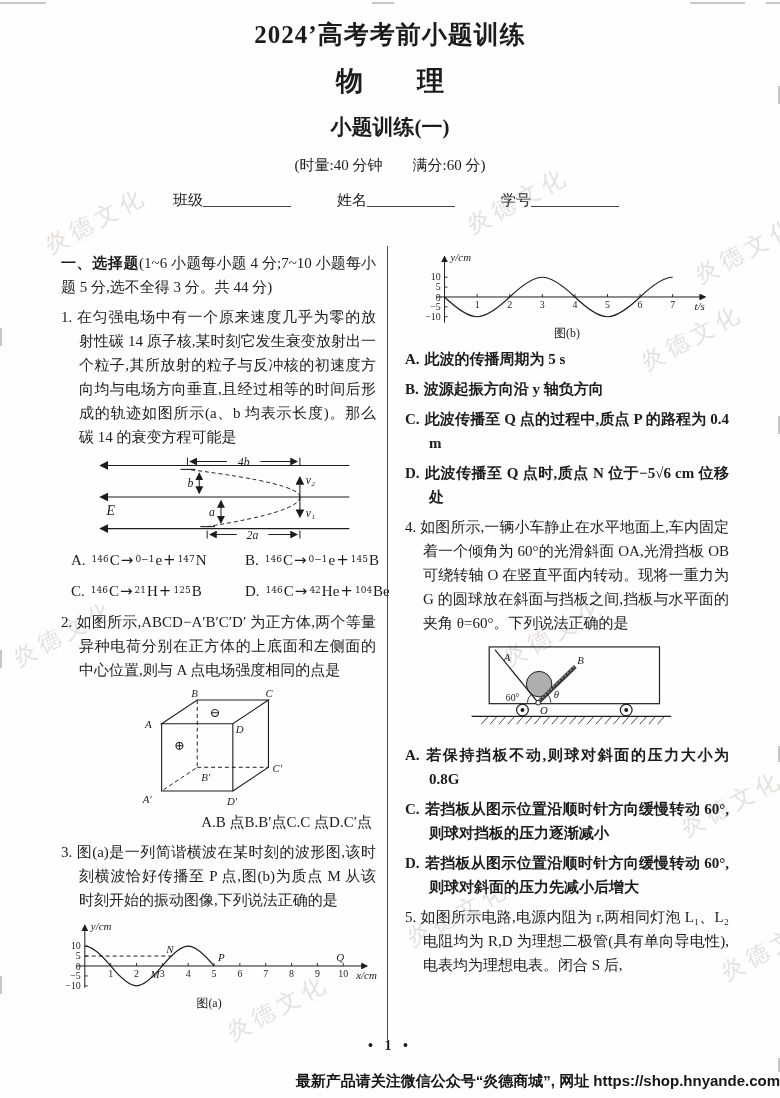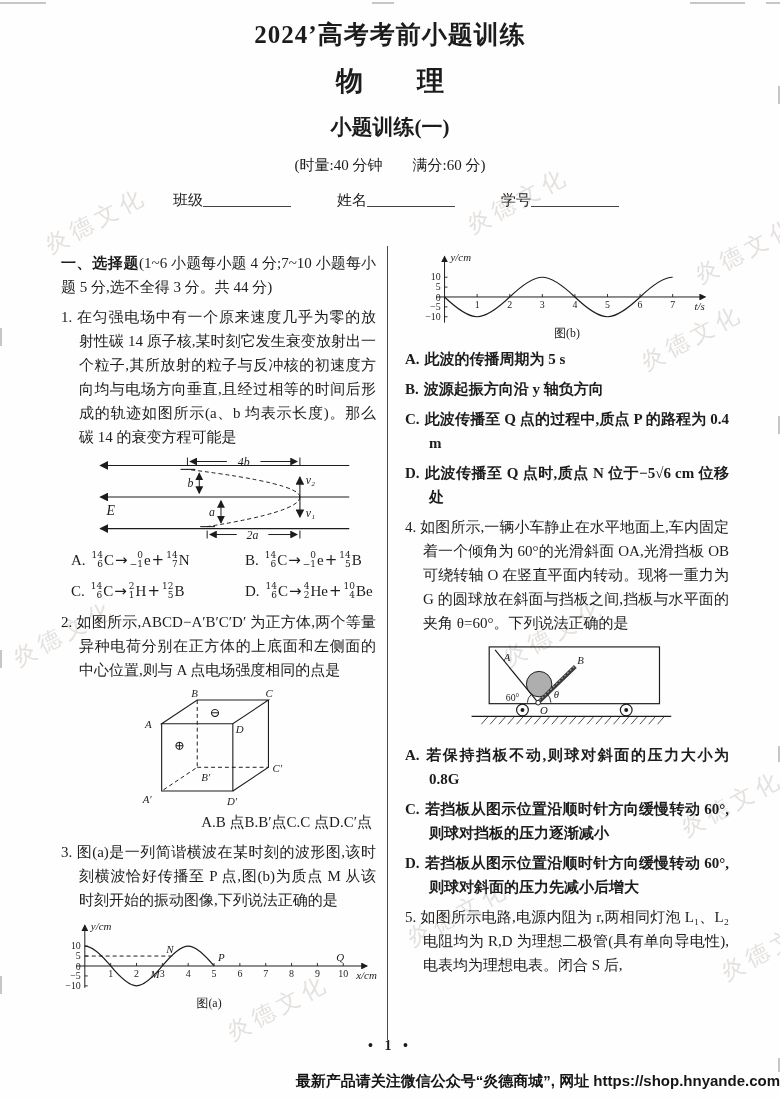--- a/index.html
+++ b/index.html
@@ -23,21 +23,21 @@
   .section{text-align:justify;}
   .section b{letter-spacing:0.5px;}
   .q{padding-left:18px;text-indent:-18px;text-align:justify;font-family:Liberation Serif, serif;}
   .qn{margin-right:4px;}
   .opt{padding-left:24px;text-indent:-24px;text-align:justify;font-weight:bold;}
   .opt .ol{margin-right:5px;}
   .optrow{display:flex;justify-content:flex-end;padding:0 10px 0 18px;}
   .q1opts{display:grid;grid-template-columns:174px 1fr;row-gap:4px;padding-left:16px;margin:3px 0 5px 0;}
   .eq{display:flex;align-items:center;height:27px;white-space:nowrap;}
   .eq .ol{margin-right:5px;}
-  .nuc{display:inline-flex;flex-direction:column;align-items:flex-end;font-size:9px;line-height:9px;
+  .nuc{display:inline-flex;flex-direction:row;align-items:flex-end;font-size:9px;line-height:9px;
        margin:0 1px;font-family:"DejaVu Serif",serif;}
   .esym{font-size:15px;}
   .arr{margin:0 1px;font-family:"DejaVu Sans",sans-serif;}
   figure{margin:0;text-align:center;}
   svg{display:block;margin:0 auto;}
   svg text{font-family:"Liberation Serif","DejaVu Serif",serif;fill:#1c1c1c;}
   .ftr-page{position:absolute;left:0;right:0;top:1038px;text-align:center;font-size:14px;
             font-weight:bold;letter-spacing:4px;z-index:2;}
   .ftr-promo{position:absolute;left:0;right:0;top:1072px;text-align:right;font-size:15px;
              font-weight:bold;font-family:"Liberation Sans","DejaVu Sans",sans-serif;color:#151515;z-index:2;}

